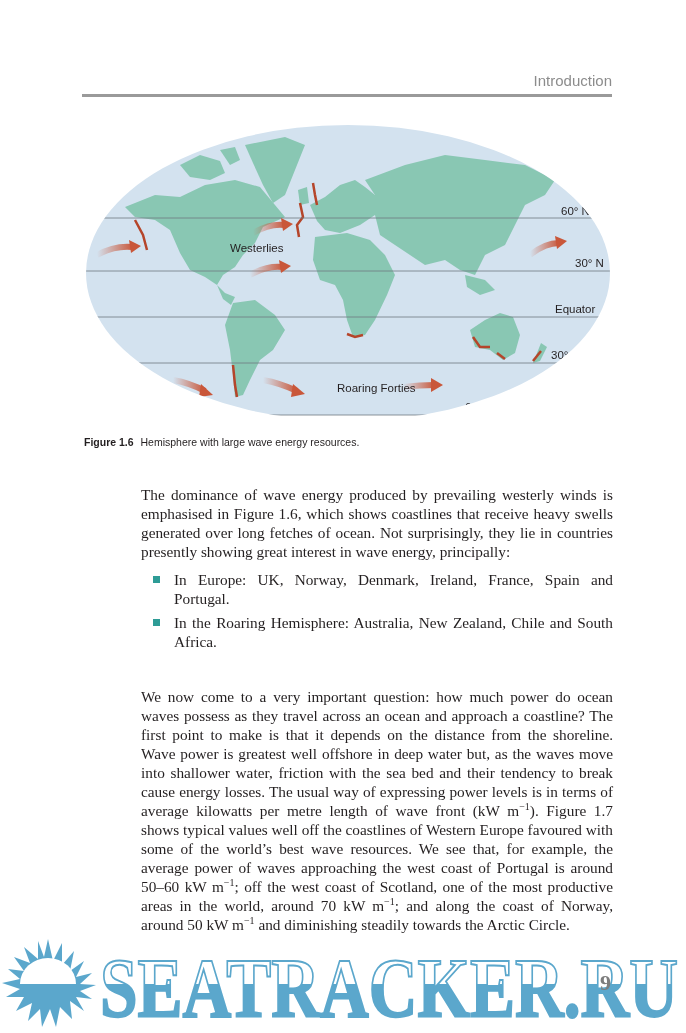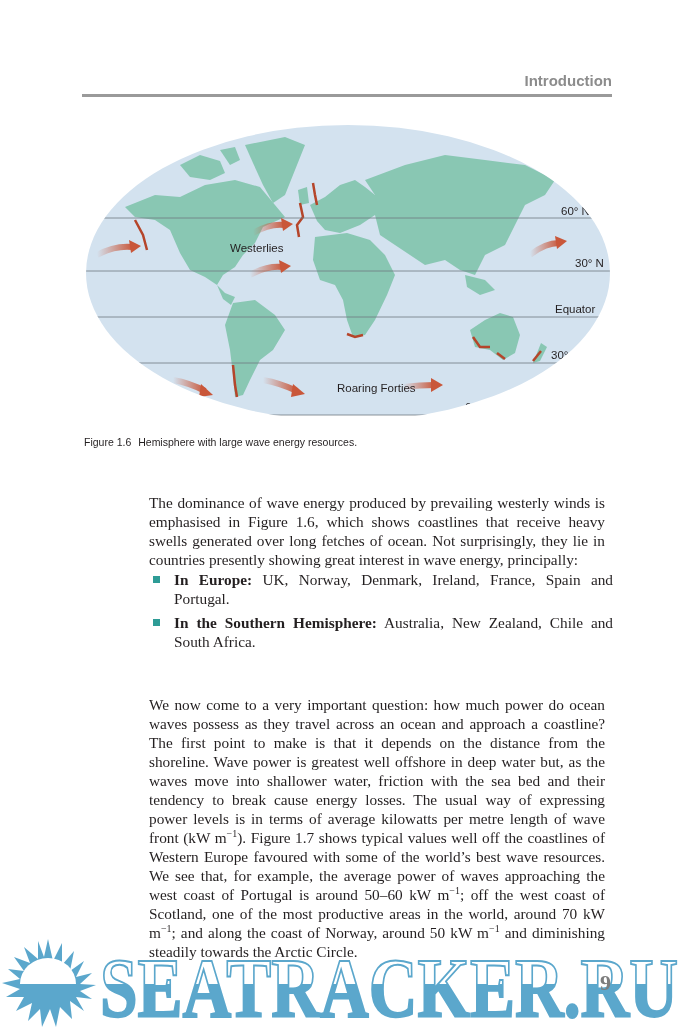--- a/index.html
+++ b/index.html
@@ -1,30 +1,30 @@
 <!DOCTYPE html>
 <html><head>
 <meta charset="utf-8">
 <style>
   html, body { margin: 0; padding: 0; background: #ffffff; }
   body { width: 686px; height: 1033px; position: relative; overflow: hidden; font-family: "Liberation Serif", serif; color: #231f20; }
-  .running-head { position: absolute; top: 72px; right: 74px; font-family: "Liberation Sans", sans-serif; font-weight: bold; font-size: 15px; color: #8c8c8c; }
+  .running-head { position: absolute; top: 72px; right: 74px; font-family: "Liberation Sans", sans-serif; font-weight: normal; font-size: 15px; color: #8c8c8c; }
   .head-rule { position: absolute; top: 94px; left: 82px; width: 530px; height: 3px; background: #9a9a9a; }
   .figure { position: absolute; top: 125px; left: 85px; width: 530px; height: 300px; }
   .figure svg { display: block; }
   .caption { position: absolute; top: 436px; left: 84px; font-family: "Liberation Sans", sans-serif; font-size: 10.5px; color: #231f20; }
-  .caption .fig-label { font-weight: normal; margin-right: 4px; }
+  .caption .fig-label { font-weight: bold; margin-right: 4px; }
   .body-text { position: absolute; left: 141px; width: 472px; font-size: 15.3px; line-height: 19px; text-align: justify; }
   .p1 { top: 485px; }
   .p2 { top: 687px; }
-  .body-text p { margin: 8px; }
+  .body-text p { margin: 0; }
   .bullets { position: absolute; top: 570px; left: 151px; width: 462px; list-style: none; margin: 0; padding: 0; font-size: 15.3px; line-height: 19px; text-align: justify; }
   .bullets li { position: relative; padding-left: 23px; margin-bottom: 5px; }
   .bullets .bullet-mark { position: absolute; left: 2px; top: 6px; width: 7px; height: 7px; background: #2e9c96; }
-  .bullets b { font-weight: bold; }
+  .bullets b { font-weight: normal; }
   sup { font-size: 10px; line-height: 0; }
   .watermark { position: absolute; left: 0; top: 935px; width: 556px; height: 98px; }
   .page-num { position: absolute; left: 600px; top: 970px; font-family: "Liberation Serif", serif; font-weight: bold; font-size: 22px; color: #7d7d7d; }
   .map-label { font-family: "Liberation Sans", sans-serif; font-size: 11.5px; fill: #231f20; }
 </style>
 </head>
 <body>
 
 <div class="running-head">Introduction</div>
 <div class="head-rule"></div>
@@ -128,21 +128,21 @@
 </div>
 
 <ul class="bullets">
   <li>
     <span class="bullet-mark"></span>
     <b>In Europe:</b>
     <span>UK, Norway, Denmark, Ireland, France, Spain and Portugal.</span>
   </li>
   <li>
     <span class="bullet-mark"></span>
-    <b>In the Southern Hemisphere:</b>
+    <b>In the Roaring Hemisphere:</b>
     <span>Australia, New Zealand, Chile and South Africa.</span>
   </li>
 </ul>
 
 <div class="body-text p2">
   <p><span>We now come to a very important question: how much power do ocean waves possess as they travel across an ocean and approach a coastline? The first point to make is that it depends on the distance from the shoreline. Wave power is greatest well offshore in deep water but, as the waves move into shallower water, friction with the sea bed and their tendency to break cause energy losses. The usual way of expressing power levels is in terms of average kilowatts per metre length of wave front (kW m</span><sup>−1</sup><span>). Figure 1.7 shows typical values well off the coastlines of Western Europe favoured with some of the world’s best wave resources. We see that, for example, the average power of waves approaching the west coast of Portugal is around 50–60 kW m</span><sup>−1</sup><span>; off the west coast of Scotland, one of the most productive areas in the world, around 70 kW m</span><sup>−1</sup><span>; and along the coast of Norway, around 50 kW m</span><sup>−1</sup><span> and diminishing steadily towards the Arctic Circle.</span></p>
 </div>
 
 <div class="watermark">
   <svg width="686" height="98" viewBox="0 0 686 98" xmlns="http://www.w3.org/2000/svg">

